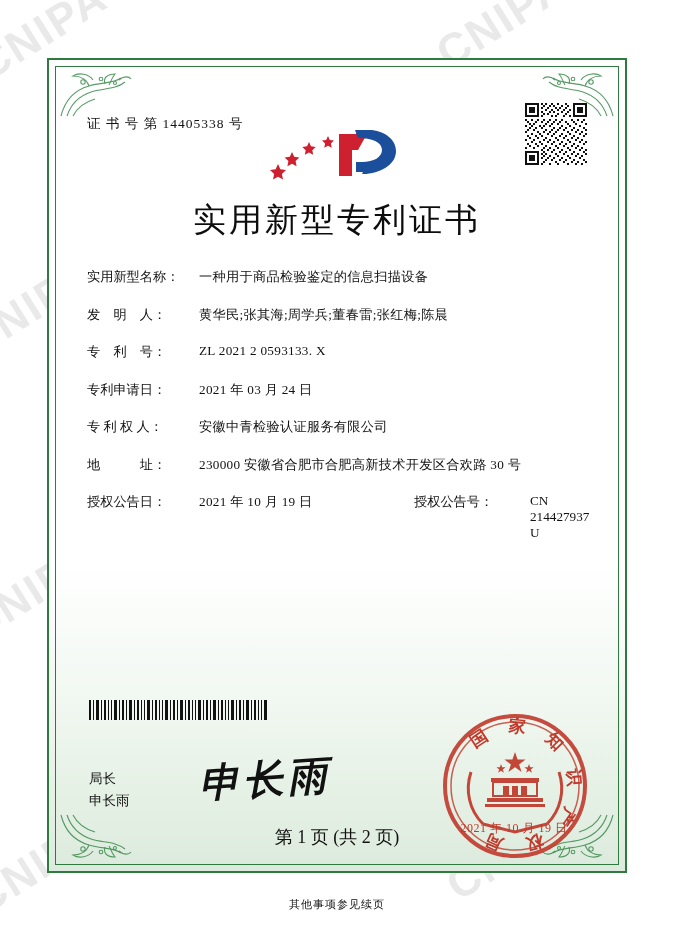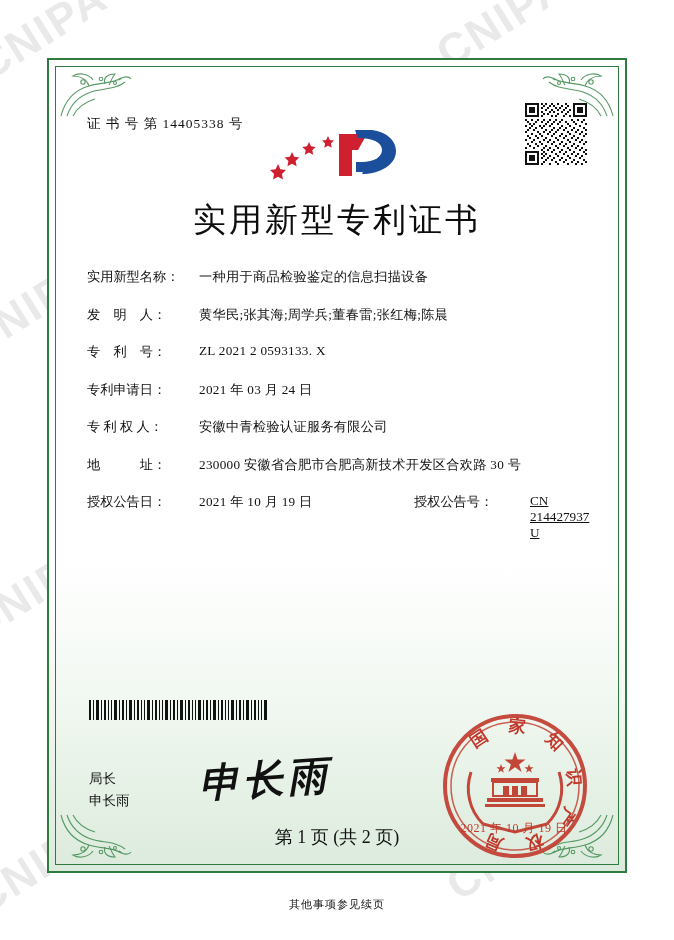--- a/index.html
+++ b/index.html
@@ -136,21 +136,21 @@
     letter-spacing: 0px;
     white-space: nowrap;
   }
   .fvalue {
     flex: 1;
     letter-spacing: .3px;
   }
   .frow.two .flabel { width: 112px; flex: 0 0 112px; }
   .frow.two .fvalue { flex: 0 0 215px; }
   .frow.two .flabel2 { flex: 0 0 116px; white-space: nowrap; }
-  .frow.two .fvalue2 { flex: 1; text-decoration: underline; }
+  .frow.two .fvalue2 { flex: 1; }
 
   
   .paras {
     position: absolute;
     left: 38px;
     right: 33px;
     top: 472px;
     font-size: 13.1px;
     line-height: 1.85;
     color: #111;

